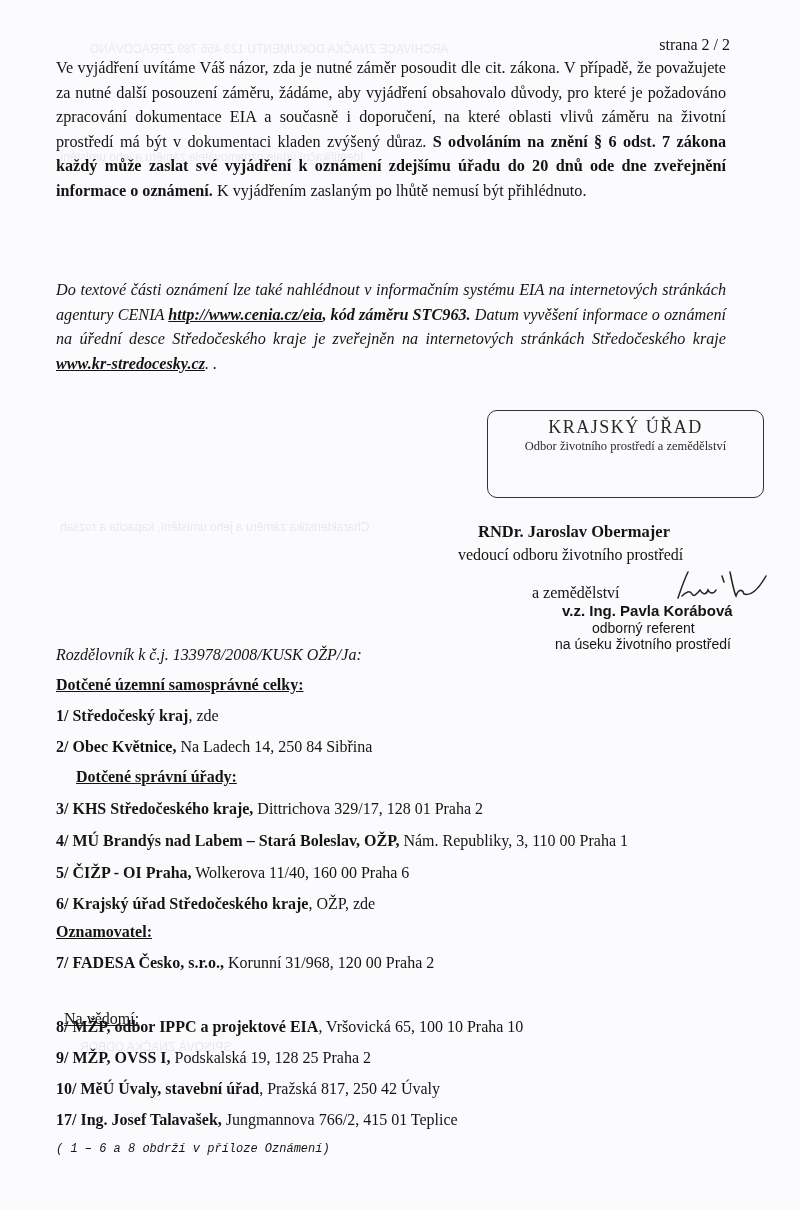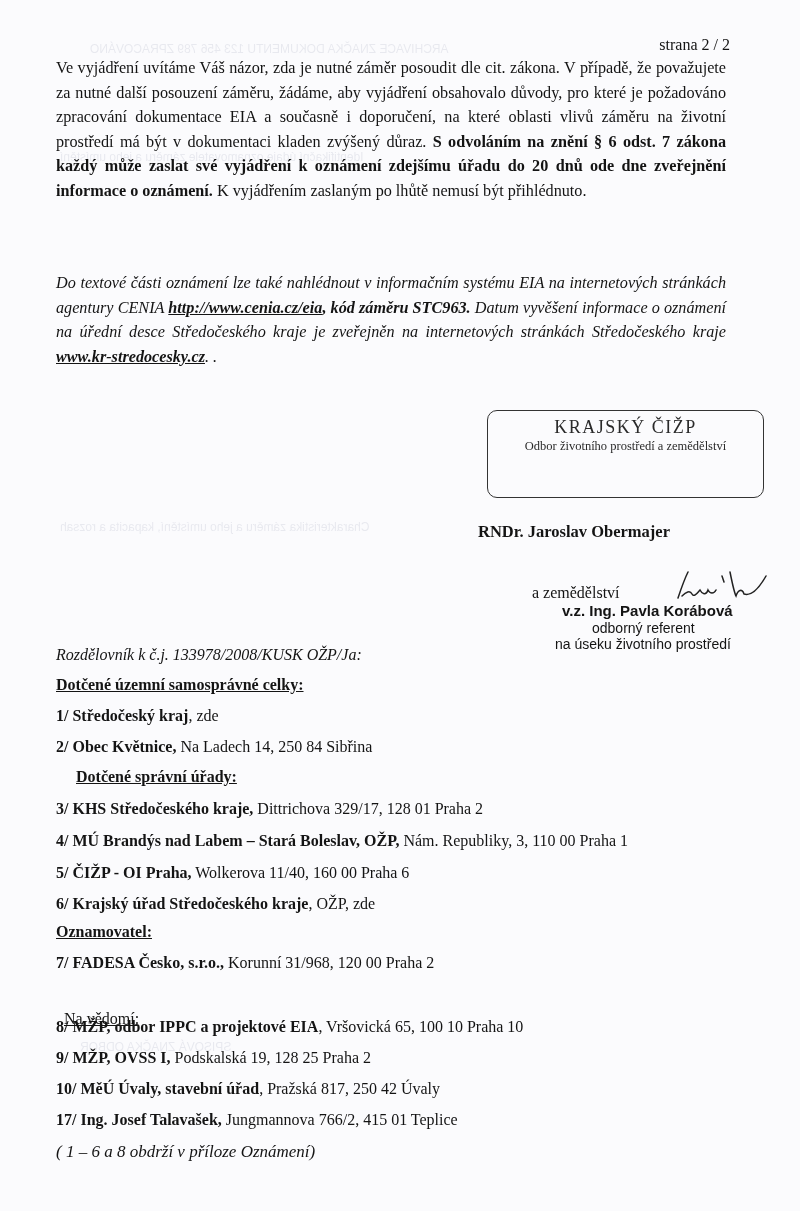--- a/index.html
+++ b/index.html
@@ -24,53 +24,54 @@
     text-align: center; color: #2a2a2a; font-family: "Liberation Serif", serif;
   }
   .stamp .l1 { font-size: 18px; letter-spacing: 1.5px; margin-top: 6px; }
   .stamp .l2 { font-size: 13px; letter-spacing: 1.2px; margin-top: 1px; }
   .stamp .l3 { font-size: 12.5px; margin-top: 1px; }
   .stamp .l4 { font-size: 13px; margin-top: 0px; }
   .sig { position: absolute; font-size: 16px; }
   .sans { font-family: "Liberation Sans", sans-serif; }
   .list { position: absolute; left: 56px; width: 700px; font-size: 16px; }
   .list .row { position: absolute; left: 0; white-space: nowrap; }
-  .footnote { position: absolute; left: 56px; top: 1142px; font-size: 17px; font-style: italic; }
+  .footnote { position: absolute; left: 56px; top: 1142px; font-size: 12px; font-style: italic; font-family: Liberation Mono, monospace; }
   .signature-scrawl { position: absolute; left: 672px; top: 568px; width: 100px; height: 40px; }
 </style>
 </head>
 <body>
 
 <div class="page">
 
   <div class="bleed" style="left:90px; top:42px;">ARCHIVACE   ZNAČKA DOKUMENTU   123 456 789   ZPRACOVÁNO</div>
   <div class="bleed" style="left:60px; top:150px;">Identifikační údaje oznamovatele záměru a jeho umístění</div>
   <div class="bleed" style="left:60px; top:520px;">Charakteristika záměru a jeho umístění, kapacita a rozsah</div>
   <div class="bleed" style="left:80px; top:1040px;">SPISOVÁ ZNAČKA  ODBOR</div>
 
   <div class="pageno">strana 2 / 2</div>
 
   <div class="para" style="top:56px;">
     <p>
       <span>Ve vyjádření uvítáme Váš názor, zda je nutné záměr posoudit dle cit. zákona. V případě, že považujete za nutné další posouzení záměru, žádáme, aby vyjádření obsahovalo důvody, pro které je požadováno zpracování dokumentace EIA a současně i doporučení, na které oblasti vlivů záměru na životní prostředí má být v dokumentaci kladen zvýšený důraz. </span><span class="b">S odvoláním na znění § 6 odst. 7 zákona každý může zaslat své vyjádření k oznámení zdejšímu úřadu do 20 dnů ode dne zveřejnění informace o oznámení.</span><span> K vyjádřením zaslaným po lhůtě nemusí být přihlédnuto.</span>
     </p>
   </div>
 
-  <div class="para it" style="top:271px;font-style:italic;">
+  <div class="para it" style="top:278px;font-style:italic;">
     <p>
       <span>Do textové části oznámení lze také nahlédnout v informačním systému EIA na internetových stránkách agentury CENIA </span><a class="b u" style="color:#141414">http://www.cenia.cz/eia</a><span class="b">, kód záměru STC963.</span><span> Datum vyvěšení informace o oznámení na úřední desce Středočeského kraje je zveřejněn na internetových stránkách Středočeského kraje </span><a class="b u" style="color:#141414">www.kr-stredocesky.cz</a><span>. .</span>
     </p>
   </div>
 
   <div class="stamp">
-    <div class="l1">KRAJSKÝ ČIŽP</div>
+    <div class="l1">KRAJSKÝ ÚŘAD</div>
     <div class="l3">Odbor životního prostředí a zemědělství</div>
   </div>
 
   <div class="sig b" style="left:478px; top:522px; font-size:16.5px;">RNDr. Jaroslav Obermajer</div>
+  <div class="sig" style="left:458px; top:546px;">vedoucí odboru životního prostředí</div>
   <div class="sig" style="left:532px; top:584px;">a zemědělství</div>
   <svg class="signature-scrawl" viewBox="0 0 100 40">
     <path d="M6 30 C10 18, 14 8, 16 4 M10 28 C14 24, 18 22, 20 26 C22 30, 26 24, 28 22 C30 26, 34 28, 36 22 C38 26, 42 26, 44 22 M50 8 L52 14 M58 4 C60 14, 62 24, 64 28 C66 22, 70 20, 72 26 C78 28, 86 22, 94 8" stroke="#222" stroke-width="1.5" fill="none" stroke-linecap="round"></path>
   </svg>
   <div class="sig sans b" style="left:562px; top:602px; font-size:15px;">v.z. Ing. Pavla Korábová</div>
   <div class="sig sans" style="left:592px; top:620px; font-size:14px;">odborný referent</div>
   <div class="sig sans" style="left:555px; top:636px; font-size:14px;">na úseku životního prostředí</div>
 
   <div class="list" style="top:0;">
     <div class="row it" style="top:646px;">Rozdělovník k č.j. 133978/2008/KUSK OŽP/Ja:</div>

